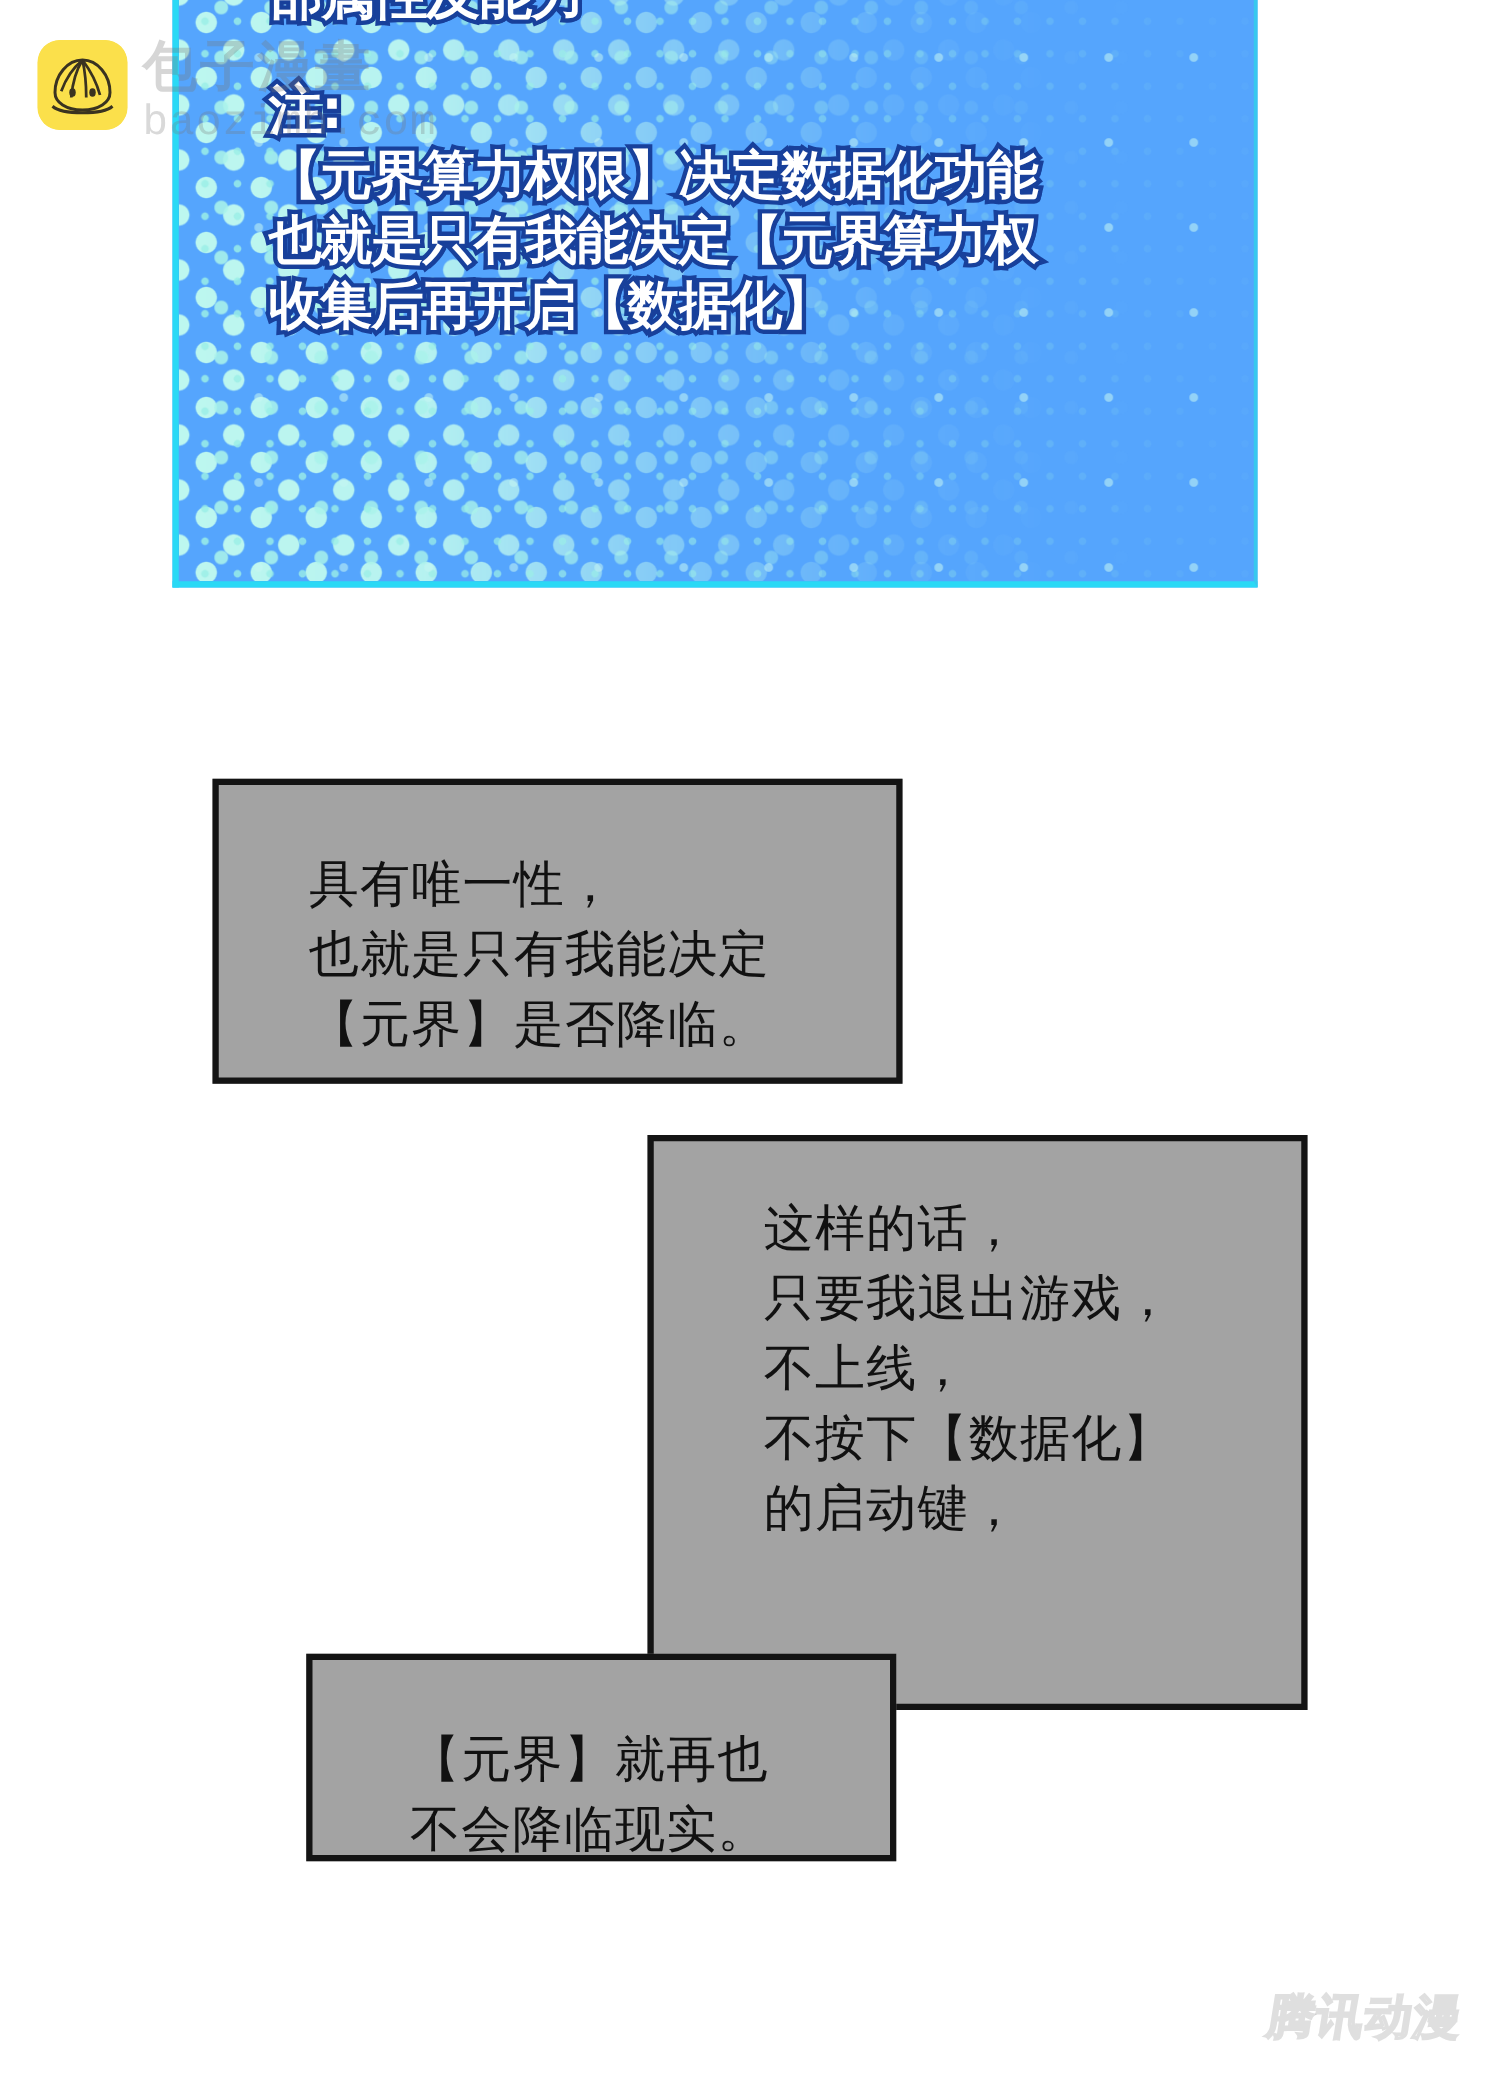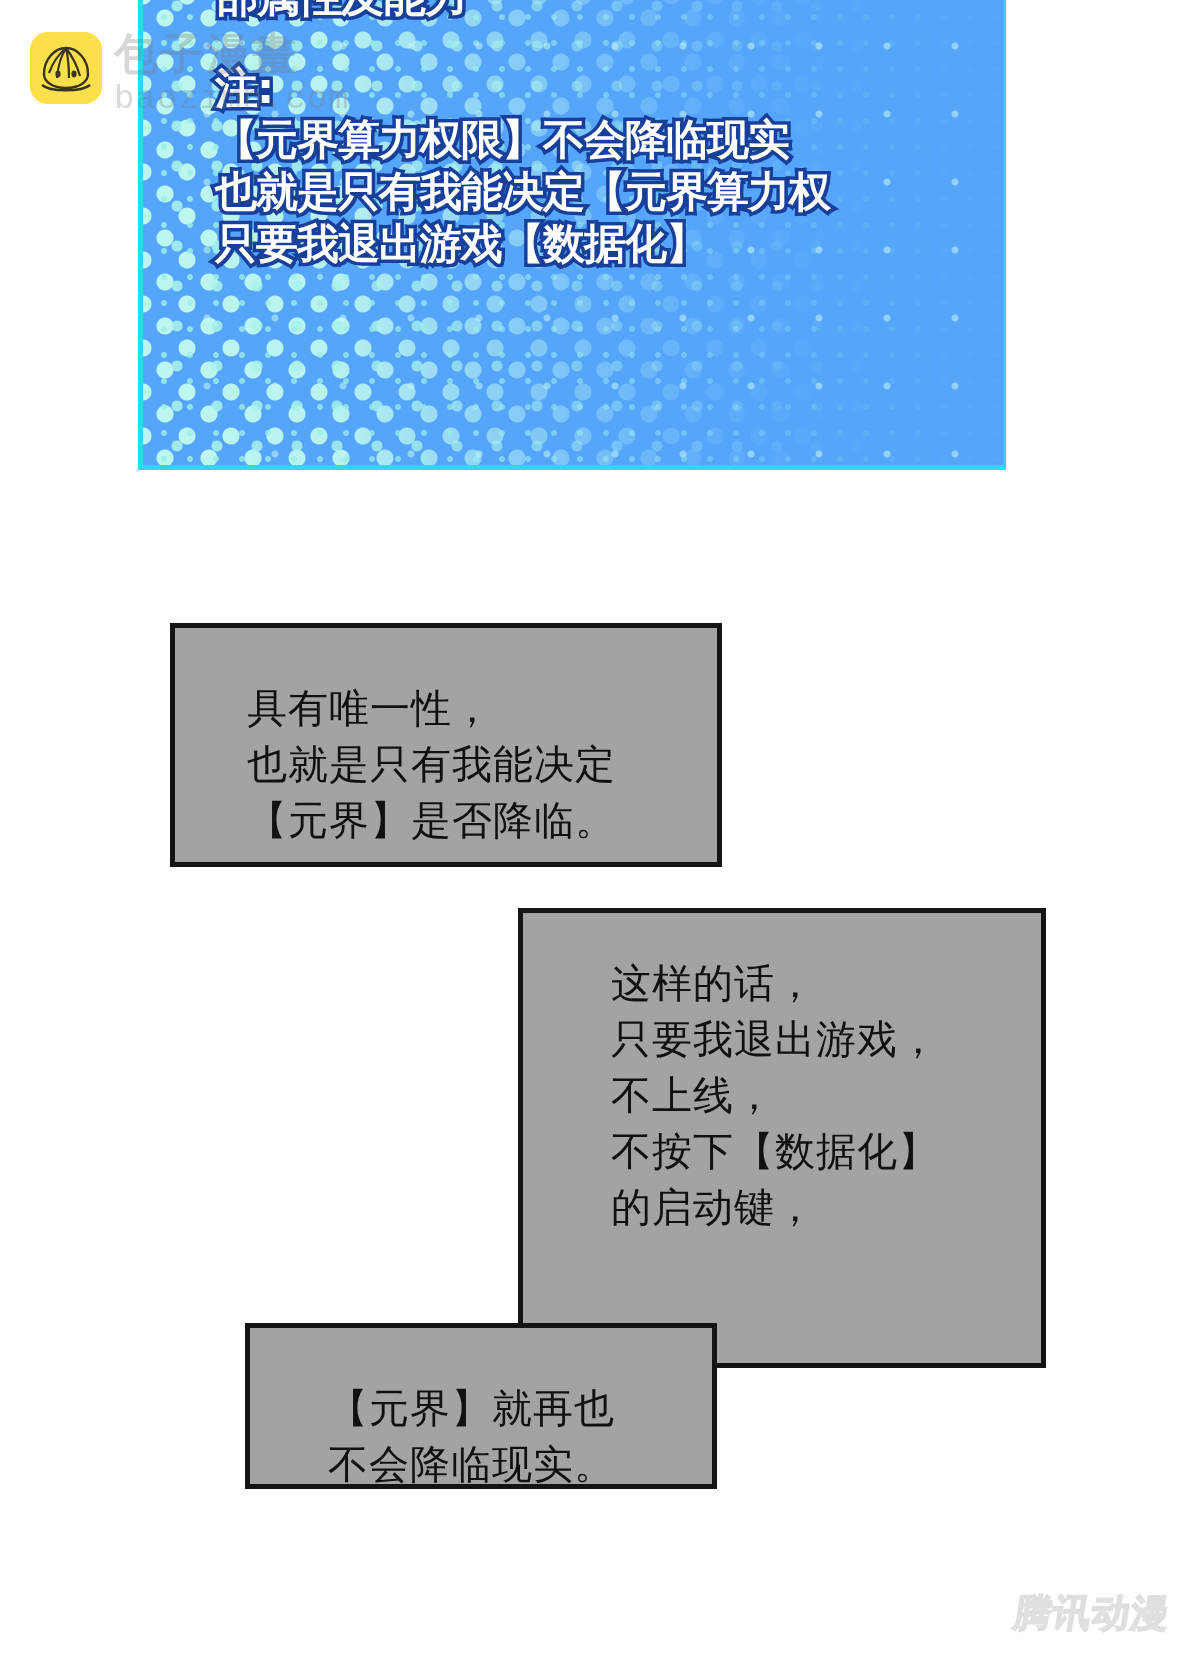--- a/index.html
+++ b/index.html
@@ -202,23 +202,23 @@
   <div id="blue-panel">
     <div class="halftone ht-big"></div>
     <div class="halftone ht-mid"></div>
     <div class="halftone ht-small"></div>
     <div class="halftone ht-sparse"></div>
 
     <div id="panel-text">
       <div class="panel-line">部属性及能力</div>
       <div class="panel-line spacer"></div>
       <div class="panel-line">注:</div>
-      <div class="panel-line small-note">【元界算力权限】不会降临现实</div>
+      <div class="panel-line small-note">【元界算力权限】决定数据化功能</div>
       <div class="panel-line small-note">也就是只有我能决定【元界算力权</div>
-      <div class="panel-line small-note">只要我退出游戏【数据化】</div>
+      <div class="panel-line small-note">收集后再开启【数据化】</div>
     </div>
   </div>
 
   <div id="dialog-1" class="dialog-box">
     <div id="dialog-1-text" class="dialog-text">具有唯一性，
 也就是只有我能决定
 【元界】是否降临。</div>
   </div>
 
   <div id="dialog-2" class="dialog-box">

